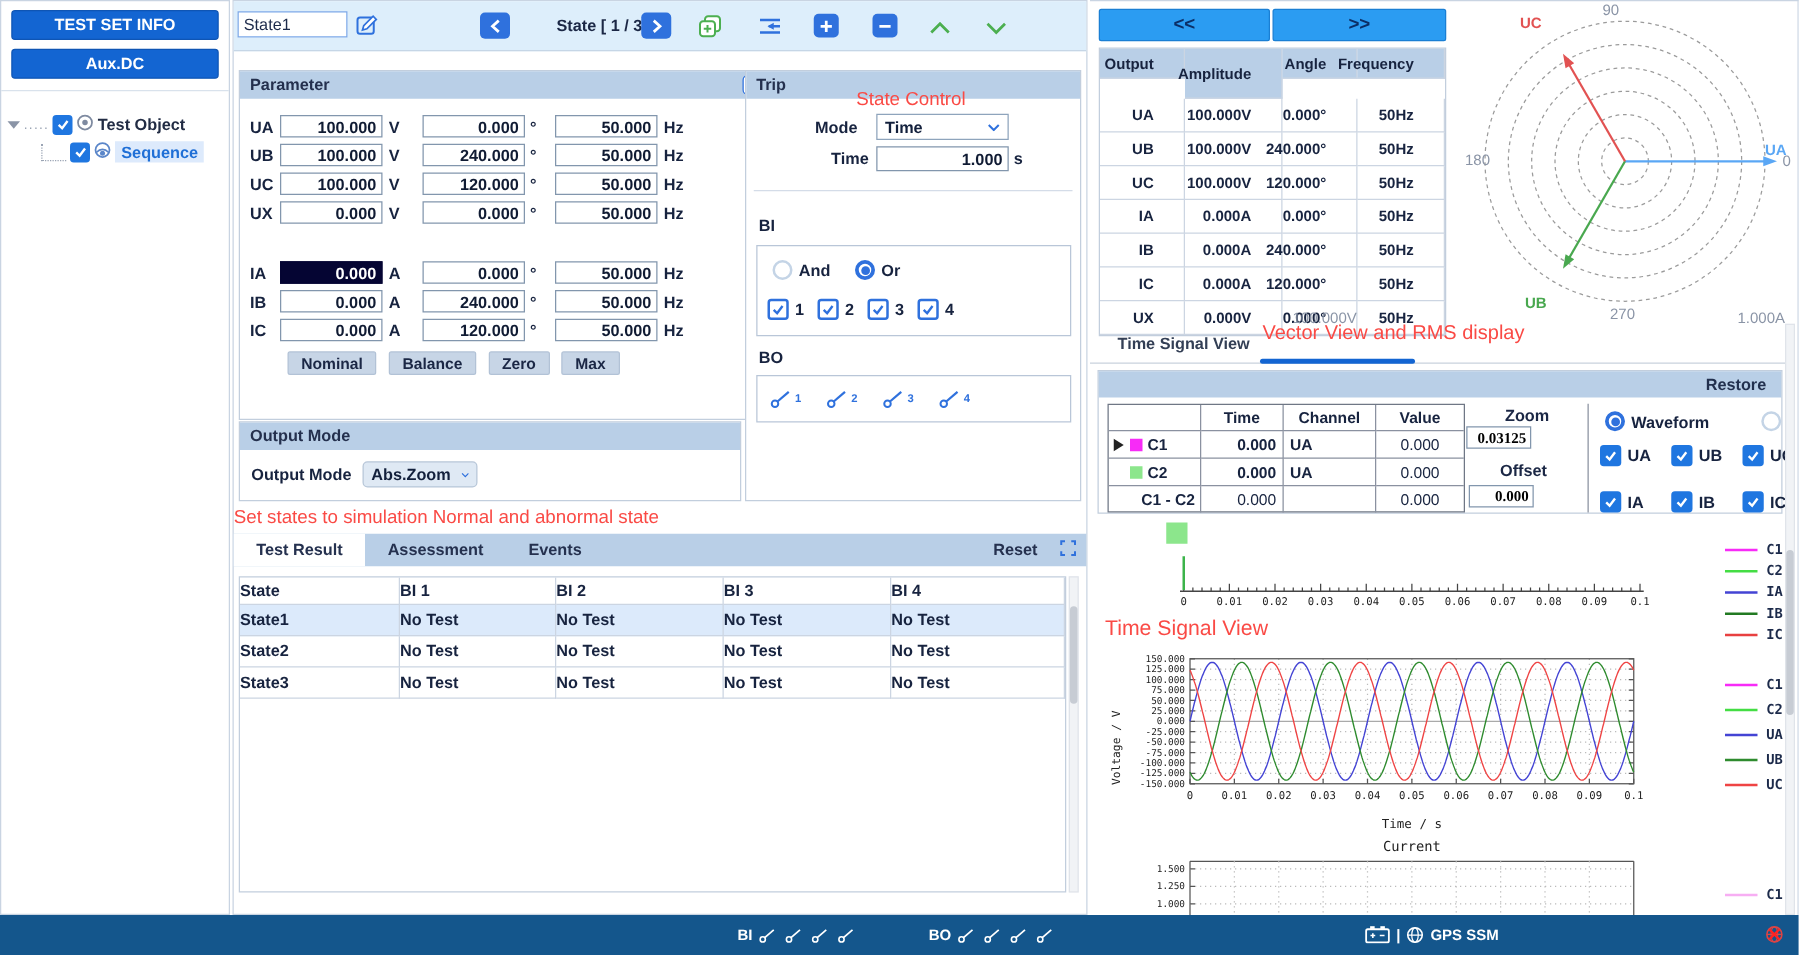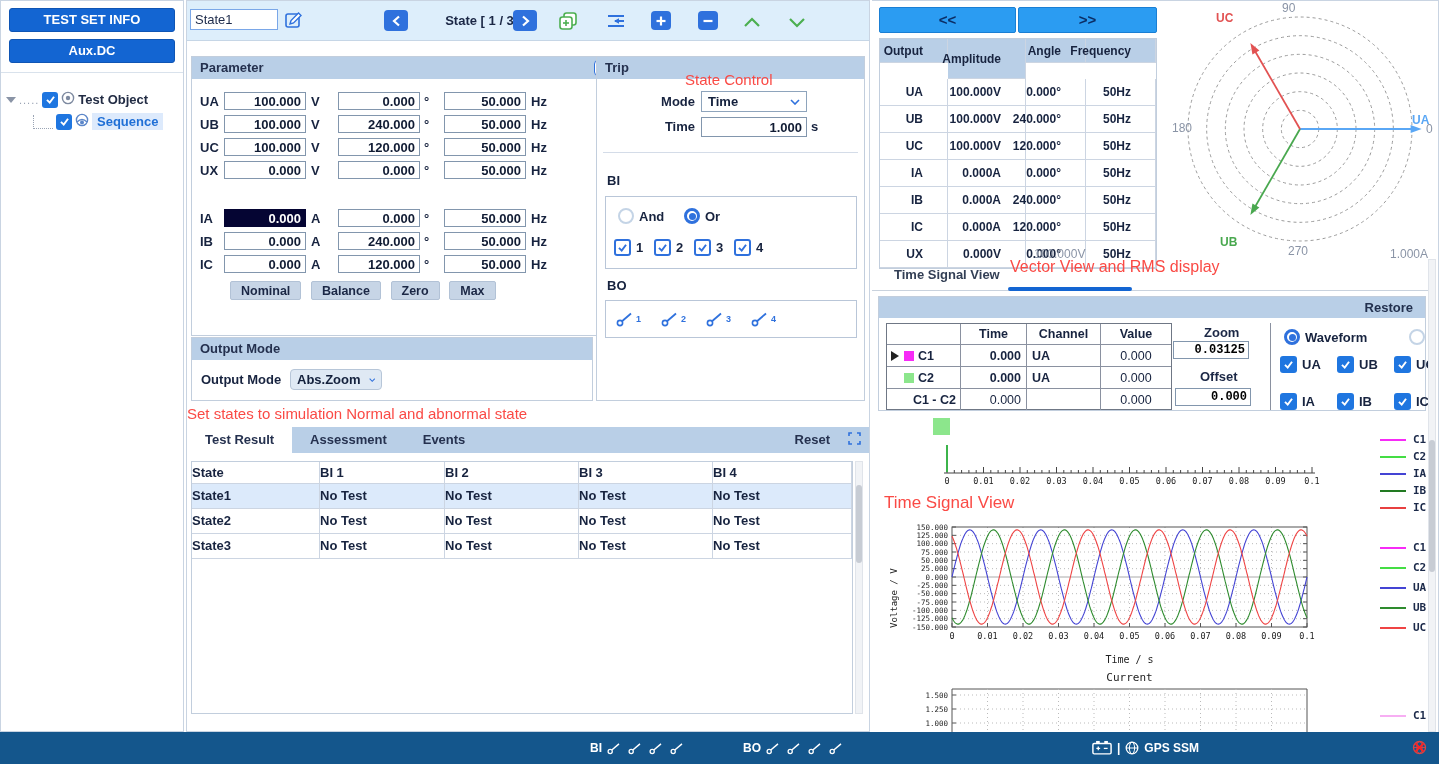--- a/index.html
+++ b/index.html
@@ -67,21 +67,21 @@
   .otable{position:absolute;left:7px;top:37px;width:278px;border:1px solid #c2cedd}
   .ot-cell{border-right:1px solid #ccd5e2;border-bottom:1px solid #ccd5e2;font-weight:700;font-size:12px;padding:0 24px;display:flex;align-items:center;justify-content:flex-end}
   .ot-head{background:#b9cfe7}
   .sig-tab{position:absolute;font-weight:700;color:#333f55;cursor:pointer}
   .tab-underline{position:absolute;height:1px;background:#c9d2dd}
   .tab-indicator{position:absolute;height:4px;background:#1365d2;border-radius:2px}
   .restore-bar{position:absolute;background:#b9cfe7;display:flex;justify-content:flex-end;align-items:center;padding-right:12px;font-weight:700;color:#22304e}
   .ctable{position:absolute;border:1px solid #6f7785}
   .ct-cell{border-right:1px solid #8a91a0;border-bottom:1px solid #8a91a0;font-weight:700;font-size:12.5px;display:flex;align-items:center}
   .zoom-lab{font-weight:700;color:#1b2745;font-size:13px}
-  .zinput{width:76px;height:18px;border:1px solid #8296ad;text-align:right;padding:0 3px;font-size:12px;font-weight:700;font-family:Liberation Mono, monospace}
+  .zinput{width:52px;height:18px;border:1px solid #8296ad;text-align:right;padding:0 3px;font-size:12px;font-weight:700;font-family:Liberation Serif, serif}
   .charts{position:absolute;left:0;top:412px;width:560px;height:319px;overflow:hidden}
   .mono{font-family:"DejaVu Sans Mono",monospace;color:#222}
   .legend-item{position:absolute;display:flex;align-items:center;gap:7px;font-family:"DejaVu Sans Mono",monospace;font-size:11px;color:#1c2a4a;font-weight:700}
   .legend-line{width:26px;height:2px;flex:none}
   .cursor-handle{position:absolute;width:17px;height:17px;background:#8ce68c;cursor:ew-resize}
   .vlabel{position:absolute;font-size:12px;color:#8a94a6}
   .vecname{position:absolute;font-size:12px;font-weight:700}
   
   .statusbar{position:absolute;left:0;top:732px;width:1439px;height:32px;background:#14568c;color:#fff;font-weight:700;font-size:12px}
   .sb-item{position:absolute;display:flex;align-items:center;gap:5px}
@@ -283,21 +283,21 @@
         <span>Abs.Zoom</span>
         <svg class="chev" viewBox="0 0 10 6">
             <polyline points="1,1 5,5 9,1" fill="none" stroke="#2f71dd" stroke-width="1.6"></polyline>
           </svg>
       </div>
     </section>
 
     <section class="panel" style="left:409px;top:55px;width:269px;height:345px">
       <div class="panel-head"><span>Trip</span></div>
       <div class="abs annotation" style="left:88px;top:14px;font-size:15px">State Control</div>
-      <span class="abs bold" style="left:46px;top:37px;width:52px;text-align:right">Mode</span>
+      <span class="abs bold" style="left:46px;top:37px;width:52px;text-align:center">Mode</span>
       <div class="combo abs" style="left:104px;top:34px;width:106px">
         <span>Time</span>
         <svg class="chev" viewBox="0 0 10 6">
             <polyline points="1,1 5,5 9,1" fill="none" stroke="#2f71dd" stroke-width="1.6"></polyline>
           </svg>
       </div>
       <span class="abs bold" style="left:46px;top:62px;width:52px;text-align:right">Time</span>
       <input class="pinput abs" style="left: 104px; top: 60px; width: 106px; height: 20px;" value="1.000">
       <span class="abs bold" style="left:214px;top:62px">s</span>
       <div class="trip-divider" style="top:95px"></div>

